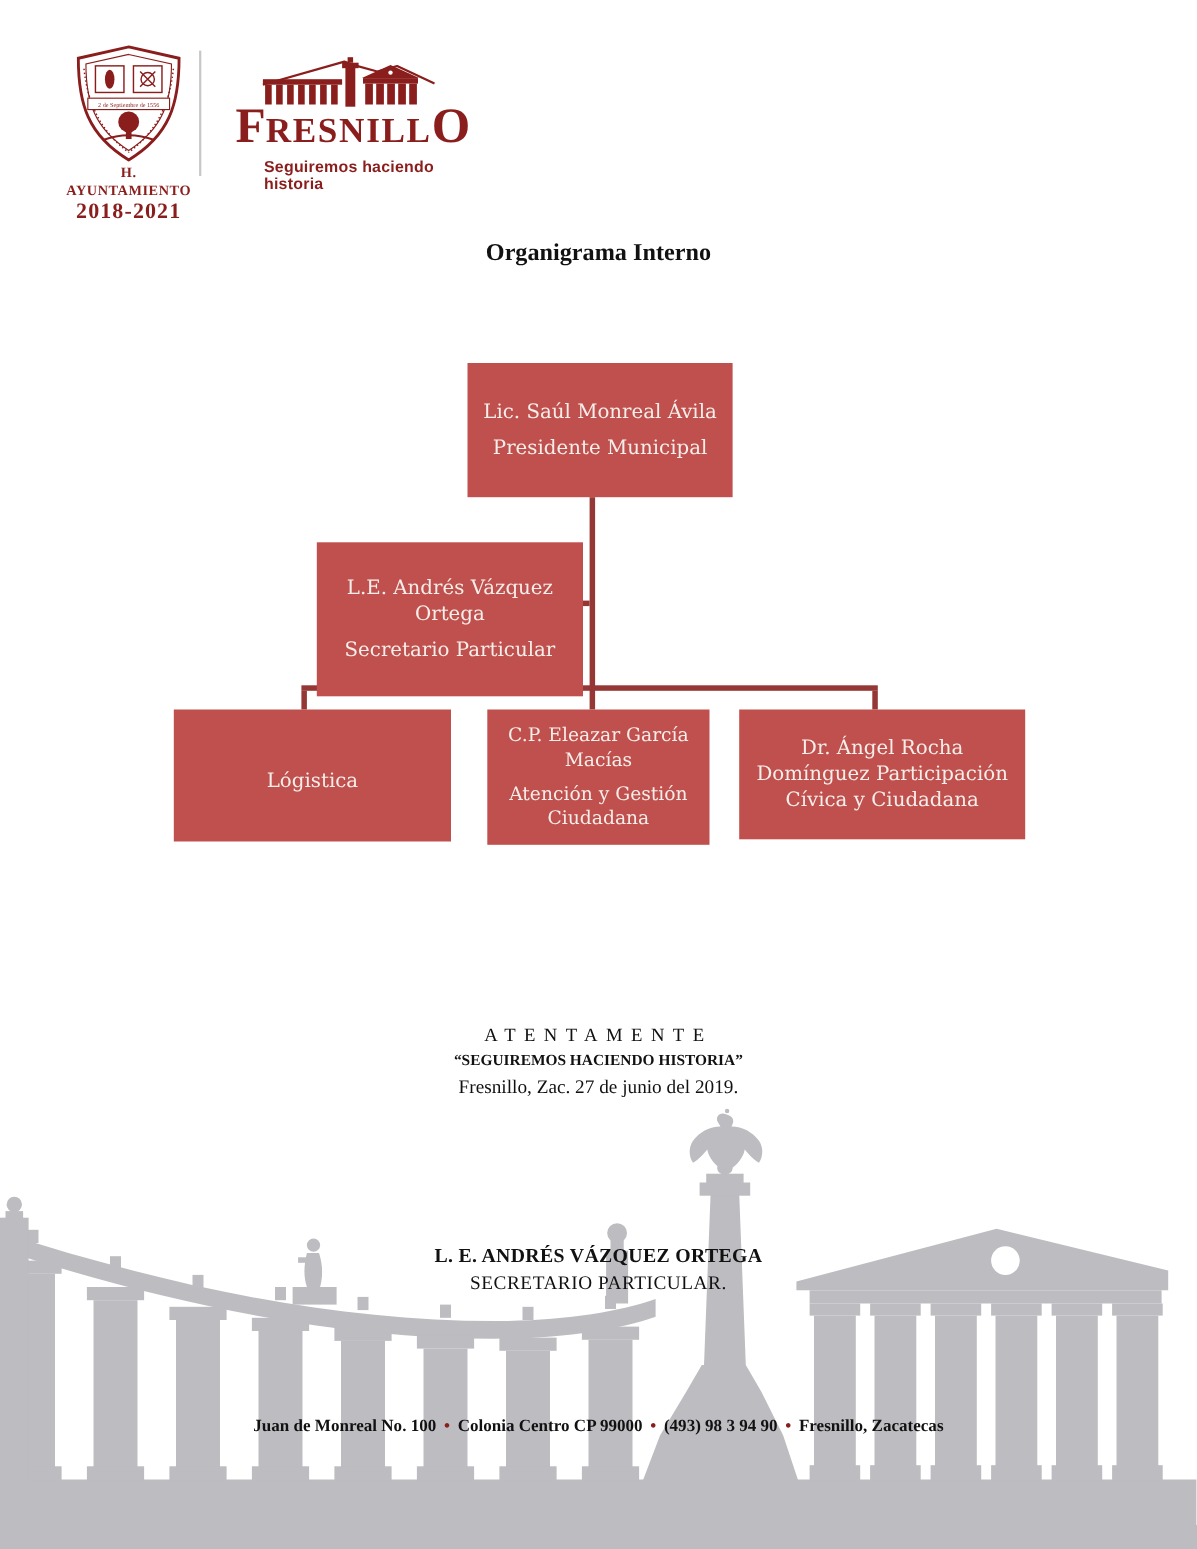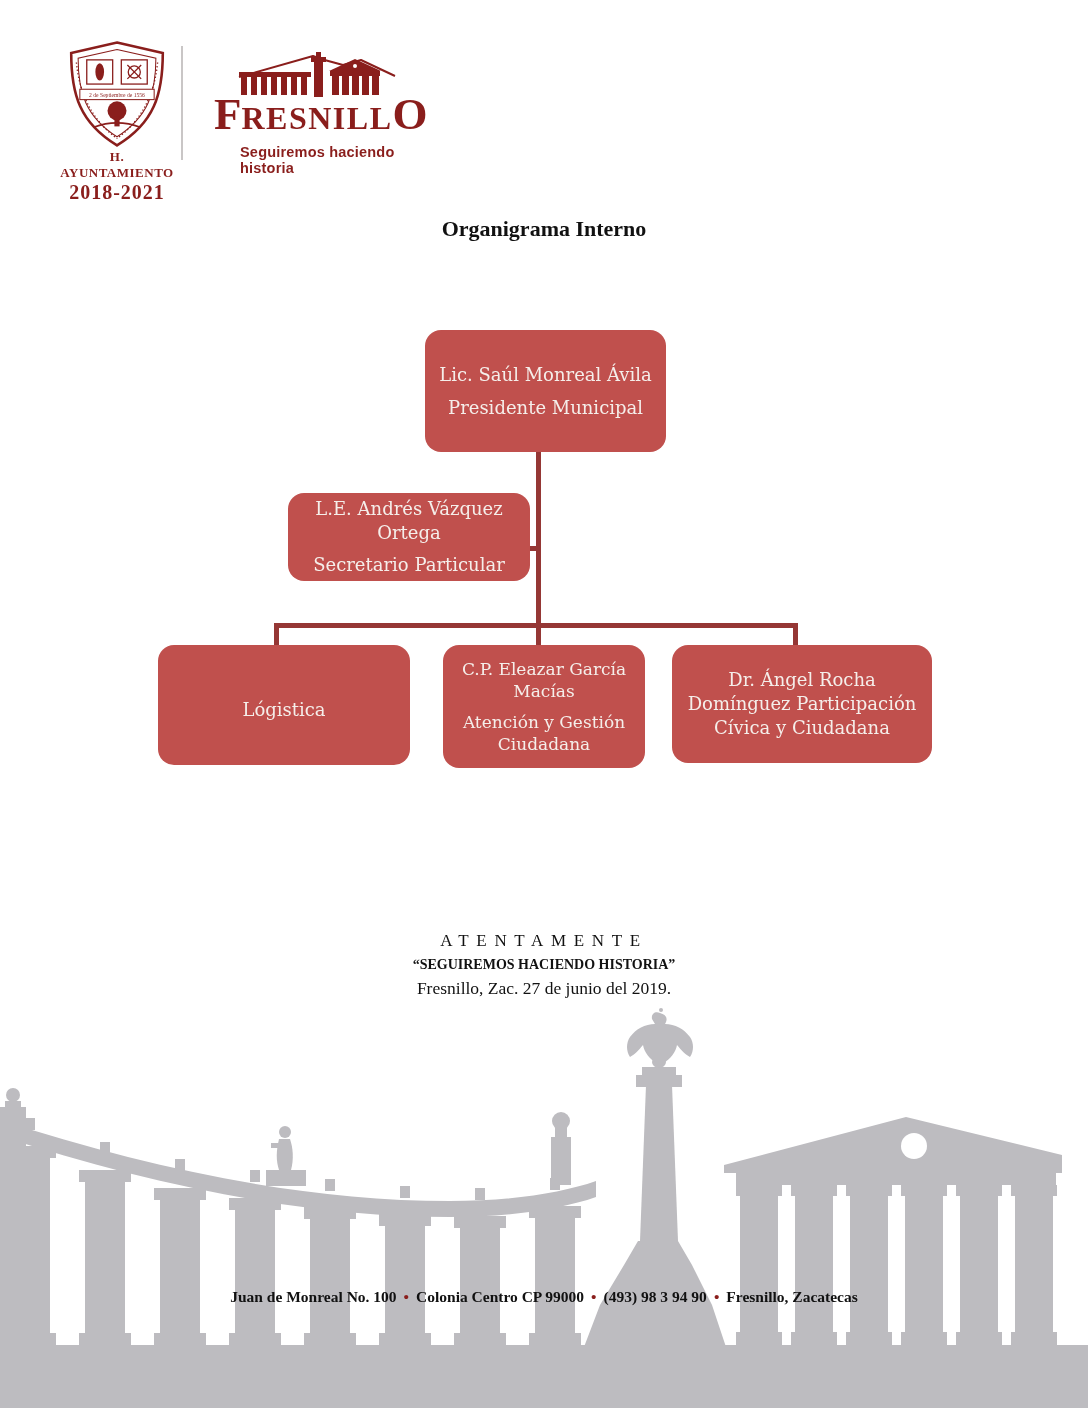--- a/index.html
+++ b/index.html
@@ -23,24 +23,24 @@
 
   
   .doc-title{position:absolute;left:0;top:216px;width:100%;text-align:center;
              font-size:22px;font-weight:bold;z-index:2;}
 
   
   .chart{position:absolute;left:0;top:0;width:100%;height:100%;z-index:1;}
   .node{position:absolute;background:#c0504d;color:#f5eeea;
         font-family:"DejaVu Serif","Liberation Serif",serif;
         display:flex;flex-direction:column;align-items:center;justify-content:center;
-        text-align:center;line-height:1.3;border-radius:16px;}
+        text-align:center;line-height:1.3;}
   .node .role{margin-top:9px;}
   .n-presidente{left:425px;top:330px;width:233px;height:122px;font-size:18px;padding:0 4px;}
-  .n-secretario{left:288px;top:493px;width:230px;height:88px;font-size:18px;padding:0 6px;}
+  .n-secretario{left:288px;top:493px;width:230px;height:140px;font-size:18px;padding:0 6px;}
   .n-logistica{left:158px;top:645px;width:240px;height:120px;font-size:18px;padding:0 6px;}
   .n-atencion{left:443px;top:645px;width:190px;height:123px;font-size:17px;padding:0 6px;}
   .n-participacion{left:672px;top:645px;width:248px;height:118px;font-size:18px;padding:0 6px;
                    display:block;line-height:1.35;}
   .conn{position:absolute;background:#953735;}
   .c-vert{left:536px;top:452px;width:5px;height:193px;}
   .c-tick{left:518px;top:546px;width:18px;height:5px;}
   .c-horiz{left:274px;top:623px;width:524px;height:5px;}
   .c-drop-left{left:274px;top:628px;width:5px;height:17px;}
   .c-drop-right{left:793px;top:628px;width:5px;height:17px;}
@@ -240,18 +240,22 @@
       <div><span>Dr. Ángel Rocha Domínguez</span> <span>Participación Cívica y Ciudadana</span></div>
     </div>
   </div>
 
   <div class="closing">
     <div class="salutation">ATENTAMENTE</div>
     <div class="motto">“SEGUIREMOS HACIENDO HISTORIA”</div>
     <div class="dateline">Fresnillo, Zac. 27 de junio del 2019.</div>
   </div>
 
+  <div class="signature">
+    <div class="sig-name">L. E. ANDRÉS VÁZQUEZ ORTEGA</div>
+    <div class="sig-title">SECRETARIO PARTICULAR.</div>
+  </div>
 
   <div class="footer">
     <span>Juan de Monreal No. 100</span><span class="sep">•</span><span>Colonia Centro CP 99000</span><span class="sep">•</span><span>(493) 98 3 94 90</span><span class="sep">•</span><span>Fresnillo, Zacatecas</span>
   </div>
 
 </div>
 
 </body></html>

